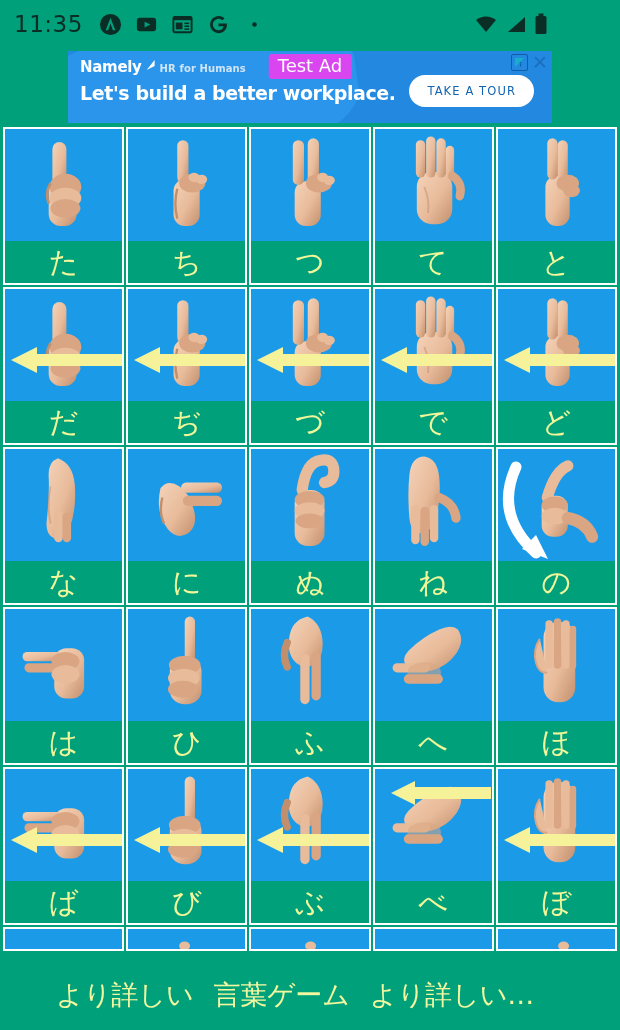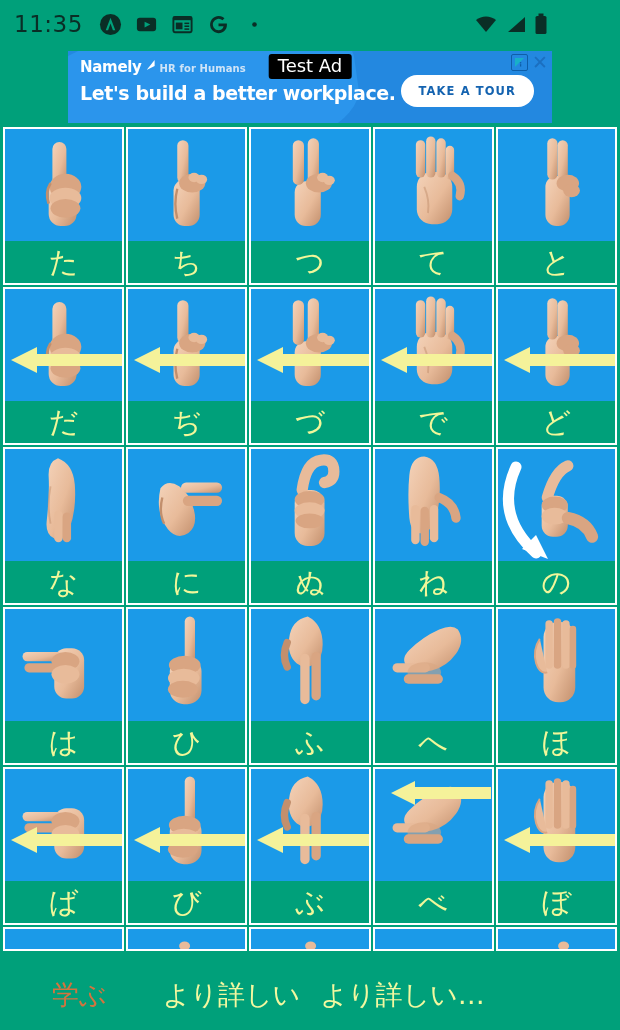--- a/index.html
+++ b/index.html
@@ -55,26 +55,26 @@
   .ad-tag {
     color:#cfe4f7; font-size:10px; font-weight:bold; letter-spacing:0.1px;
   }
   .ad-headline {
     color:#ffffff; font-size:19px; font-weight:bold; margin-top:6px;
     letter-spacing:-0.4px;
   }
   .ad-cta {
     position:absolute; right:18px; top:24px; z-index:3;
     background:#ffffff; color:#1463b0;
-    font-size:11.5px; font-weight:bold; letter-spacing:1.1px;
+    font-size:11.5px; font-weight:normal; letter-spacing:1.1px;
     padding:9px 18px; border-radius:22px;
   }
   .ad-testbadge {
     position:absolute; z-index:4; left:50%; transform:translateX(-50%);
-    top:3px; background:#000000; color:#ffffff;
+    top:3px; background:#d946ef; color:#ffffff;
     font-size:18px; padding:1px 9px 3px; border-radius:3px;
   }
   .ad-choices {
     position:absolute; right:4px; top:2px; z-index:5;
     display:flex; align-items:center; gap:4px;
   }
   .adc-tri {
     width:17px; height:17px; border:1.5px solid #0e5ea8; border-radius:2px;
     display:flex; align-items:center; justify-content:center;
   }
@@ -751,18 +751,18 @@
         <div class="img">
           <svg viewBox="0 0 100 40" preserveAspectRatio="xMidYMax meet" style="position:absolute;inset:0;width:100%;height:100%">
       <ellipse cx="64" cy="34" rx="11" ry="9" fill="#e8bb9a"></ellipse>
           </svg>
         </div>
       </div>
     </div>
   </div>
 
 <div class="bottomnav">
-  <div class="nav-first" style="color: rgb(210, 116, 63);">学ぶ</div>
   <div class="nav-rest" style="color: rgb(243, 248, 160);">
     <span class="nav-item">より詳しい</span>
+    <span class="nav-item">言葉ゲーム</span>
     <span class="nav-item">より詳しい…</span>
   </div>
 </div>
 
 </body></html>

